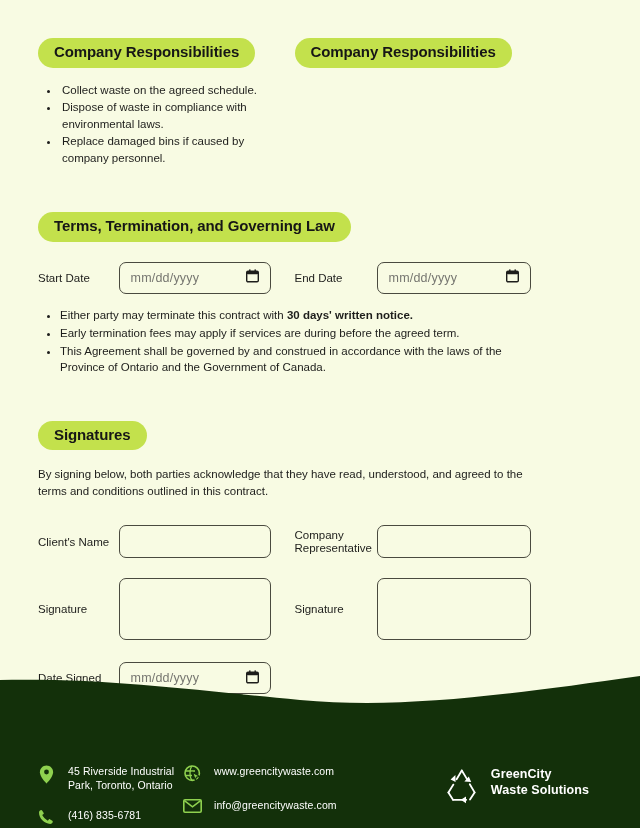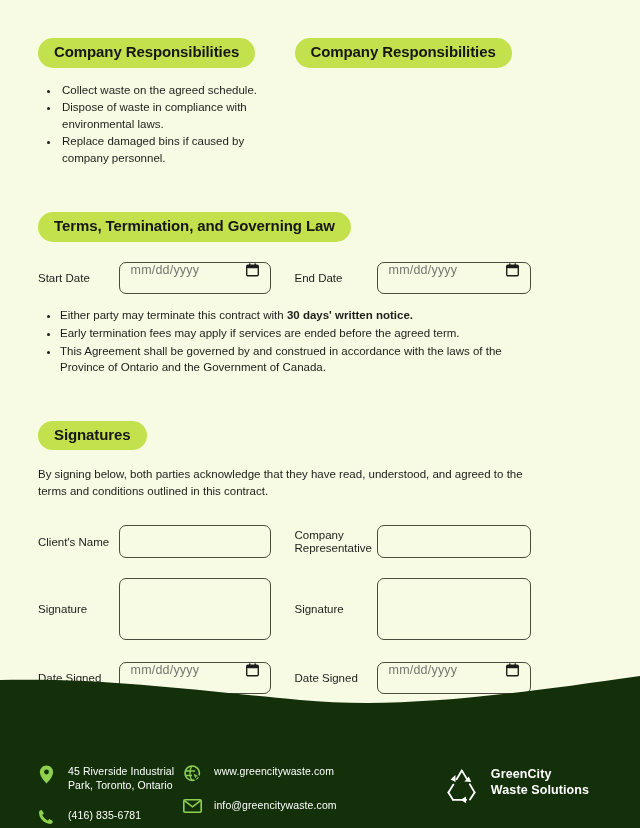--- a/index.html
+++ b/index.html
@@ -86,21 +86,21 @@
   }
   .input-box {
     box-sizing: border-box;
     border: 1px solid #4a4a3f;
     border-radius: 7px;
     background: transparent;
     font-family: "Liberation Sans", sans-serif;
     font-size: 12.5px;
     color: #7a7a72;
     display: flex;
-    align-items: flex-start;
+    align-items: center;
     justify-content: space-between;
     padding: 0 11px;
   }
   .input-box .ph { color: #767670; letter-spacing: 0.2px; }
   .cal-icon { display: block; }
 
   
   .sec-terms { margin-top: 45px; }
   .sec-signatures { margin-top: 45px; }
 
@@ -233,21 +233,21 @@
                   <rect x="8.5" y="0.4" width="1.4" height="3" fill="#1d1d1b"></rect>
                 </svg>
               </span>
             </div>
           </div>
         </div>
       </div>
 
       <ul class="wide">
         <li><span>Either party may terminate this contract with </span><b>30 days' written notice.</b></li>
-        <li><span>Early termination fees may apply if services are ended before the agreed term.</span></li>
+        <li><span>Early termination fees may apply if services are during before the agreed term.</span></li>
         <li><span>This Agreement shall be governed by and construed in accordance with the laws of the Province of Ontario and the Government of Canada.</span></li>
       </ul>
     </div>
 
     <div class="sec-signatures">
       <div style="padding-left:38px;">
         <div class="badge">Signatures</div>
       </div>
 
       <div class="para">By signing below, both parties acknowledge that they have read, understood, and agreed to the terms and conditions outlined in this contract.</div>
@@ -283,21 +283,21 @@
         <div class="col col-right">
           <div class="field-row">
             <div class="field-label" style="width:95px;">Signature</div>
             <div class="input-box" style="width:175px;height:62px;">
               <span></span>
             </div>
           </div>
         </div>
       </div>
 
-      <div class="cols" style="margin-top:22px;">
+      <div class="cols" style="margin-top:22px;flex-direction:column;">
         <div class="col col-left">
           <div class="field-row">
             <div class="field-label" style="width:95px;">Date Signed</div>
             <div class="input-box" style="width:175px;height:32px;">
               <span class="ph">mm/dd/yyyy</span>
               <span class="cal-icon">
                 <svg width="13" height="14" viewBox="0 0 13 14">
                   <rect x="0.7" y="2.2" width="11.6" height="10.6" rx="1.3" fill="none" stroke="#1d1d1b" stroke-width="1.4"></rect>
                   <rect x="0.7" y="2.2" width="11.6" height="3" rx="1.3" fill="#1d1d1b"></rect>
                   <rect x="3.1" y="0.4" width="1.4" height="3" fill="#1d1d1b"></rect>

